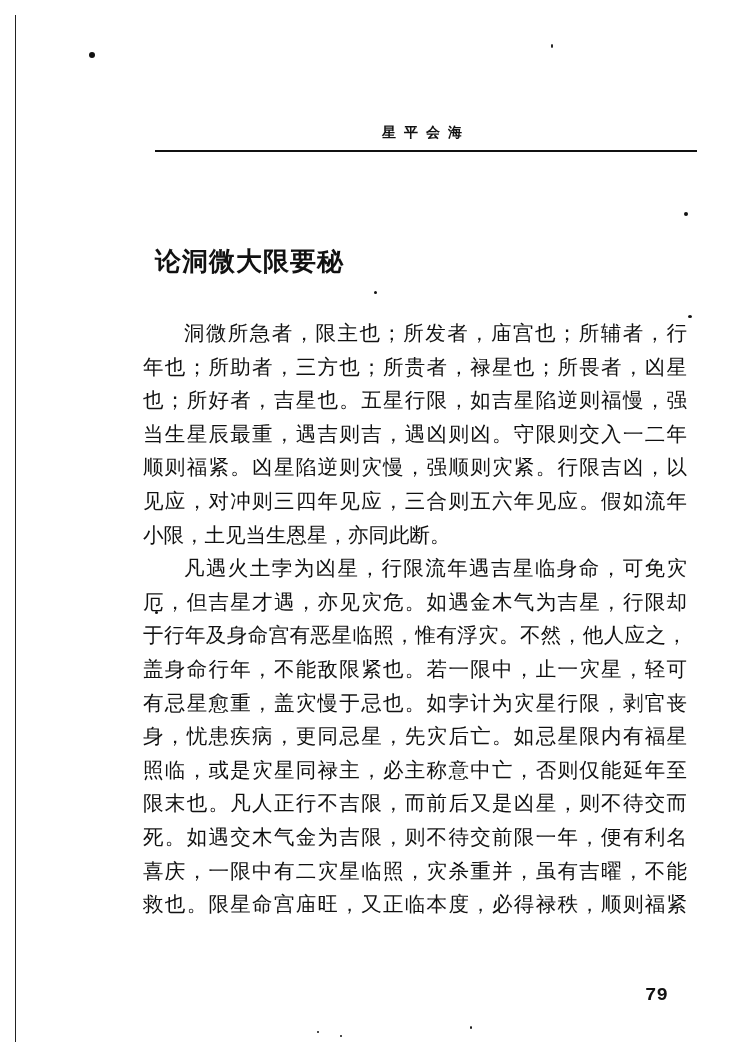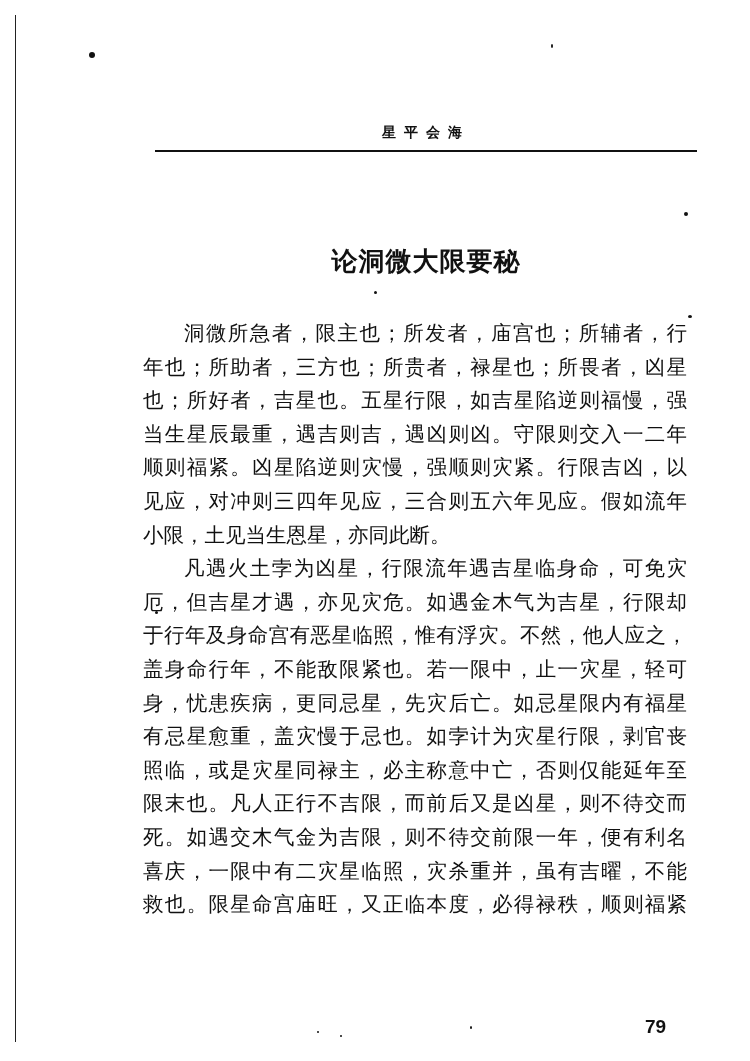--- a/index.html
+++ b/index.html
@@ -2,28 +2,28 @@
 <html><head>
 <meta charset="utf-8">
 <style>
   html, body { margin: 0; padding: 0; background: #ffffff; }
   body { width: 750px; height: 1061px; position: relative; overflow: hidden;
          font-family: "DejaVu Serif", "Liberation Serif", serif; color: #111; }
   .left-border { position: absolute; left: 15px; top: 15px; width: 1px; height: 1027px; background: #222; }
   .running-head { position: absolute; top: 124px; left: 155px; width: 542px; text-align: center;
                   font-size: 14px; font-weight: bold; letter-spacing: 8px; }
   .head-rule { position: absolute; top: 150px; left: 155px; width: 542px; height: 2px; background: #111; }
-  .title { position: absolute; top: 244px; left: 155px; width: 542px; text-align: center;
+  .title { position: absolute; top: 244px; left: 155px; width: 542px; 
            font-family: "DejaVu Sans", "Liberation Sans", sans-serif; font-weight: bold; font-size: 26px; letter-spacing: 1px; }
   .body-text { position: absolute; top: 317px; left: 143px; width: 544px; }
   .line { height: 33.6px; line-height: 33.6px; font-size: 20.5px; white-space: nowrap;
           text-align: justify; text-align-last: justify; letter-spacing: 0; }
   .line.indent { padding-left: 41px; }
   .line.last { text-align-last: left; }
-  .page-number { position: absolute; top: 1016px; left: 645px; font-family: Liberation Sans, sans-serif;
+  .page-number { position: absolute; top: 984px; left: 645px; font-family: Liberation Mono, monospace;
                  font-weight: bold; font-size: 19px; }
   .speck { position: absolute; background: #111; border-radius: 50%; }
 </style>
 </head>
 <body>
 
 <div class="left-border"></div>
 
 <div class="running-head">星平会海</div>
 <div class="head-rule"></div>
@@ -38,22 +38,22 @@
     <div class="line">当生星辰最重，遇吉则吉，遇凶则凶。守限则交入一二年</div>
     <div class="line">顺则福紧。凶星陷逆则灾慢，强顺则灾紧。行限吉凶，以</div>
     <div class="line">见应，对冲则三四年见应，三合则五六年见应。假如流年</div>
     <div class="line last">小限，土见当生恩星，亦同此断。</div>
   </div>
   <div>
     <div class="line indent">凡遇火土孛为凶星，行限流年遇吉星临身命，可免灾</div>
     <div class="line">厄，但吉星才遇，亦见灾危。如遇金木气为吉星，行限却</div>
     <div class="line">于行年及身命宫有恶星临照，惟有浮灾。不然，他人应之，</div>
     <div class="line">盖身命行年，不能敌限紧也。若一限中，止一灾星，轻可</div>
+    <div class="line">有忌星愈重，盖灾慢于忌也。如孛计为灾星行限，剥官丧</div>
     <div class="line">身，忧患疾病，更同忌星，先灾后亡。如忌星限内有福星</div>
-    <div class="line">有忌星愈重，盖灾慢于忌也。如孛计为灾星行限，剥官丧</div>
     <div class="line">照临，或是灾星同禄主，必主称意中亡，否则仅能延年至</div>
     <div class="line">限末也。凡人正行不吉限，而前后又是凶星，则不待交而</div>
     <div class="line">死。如遇交木气金为吉限，则不待交前限一年，便有利名</div>
     <div class="line">喜庆，一限中有二灾星临照，灾杀重并，虽有吉曜，不能</div>
     <div class="line">救也。限星命宫庙旺，又正临本度，必得禄秩，顺则福紧</div>
   </div>
 </div>
 
 <div class="page-number">79</div>
 

